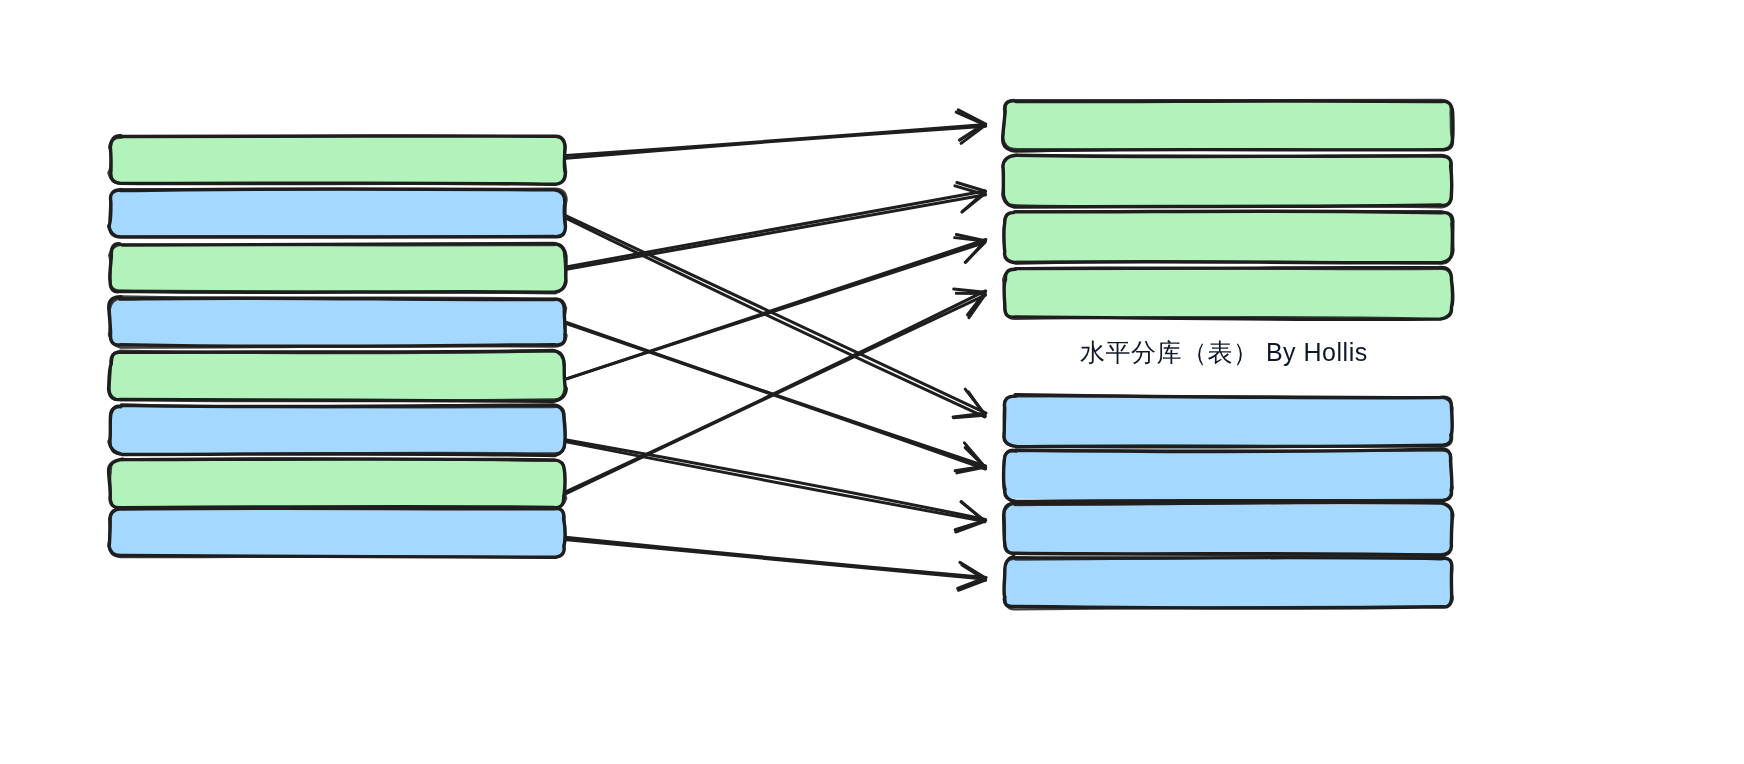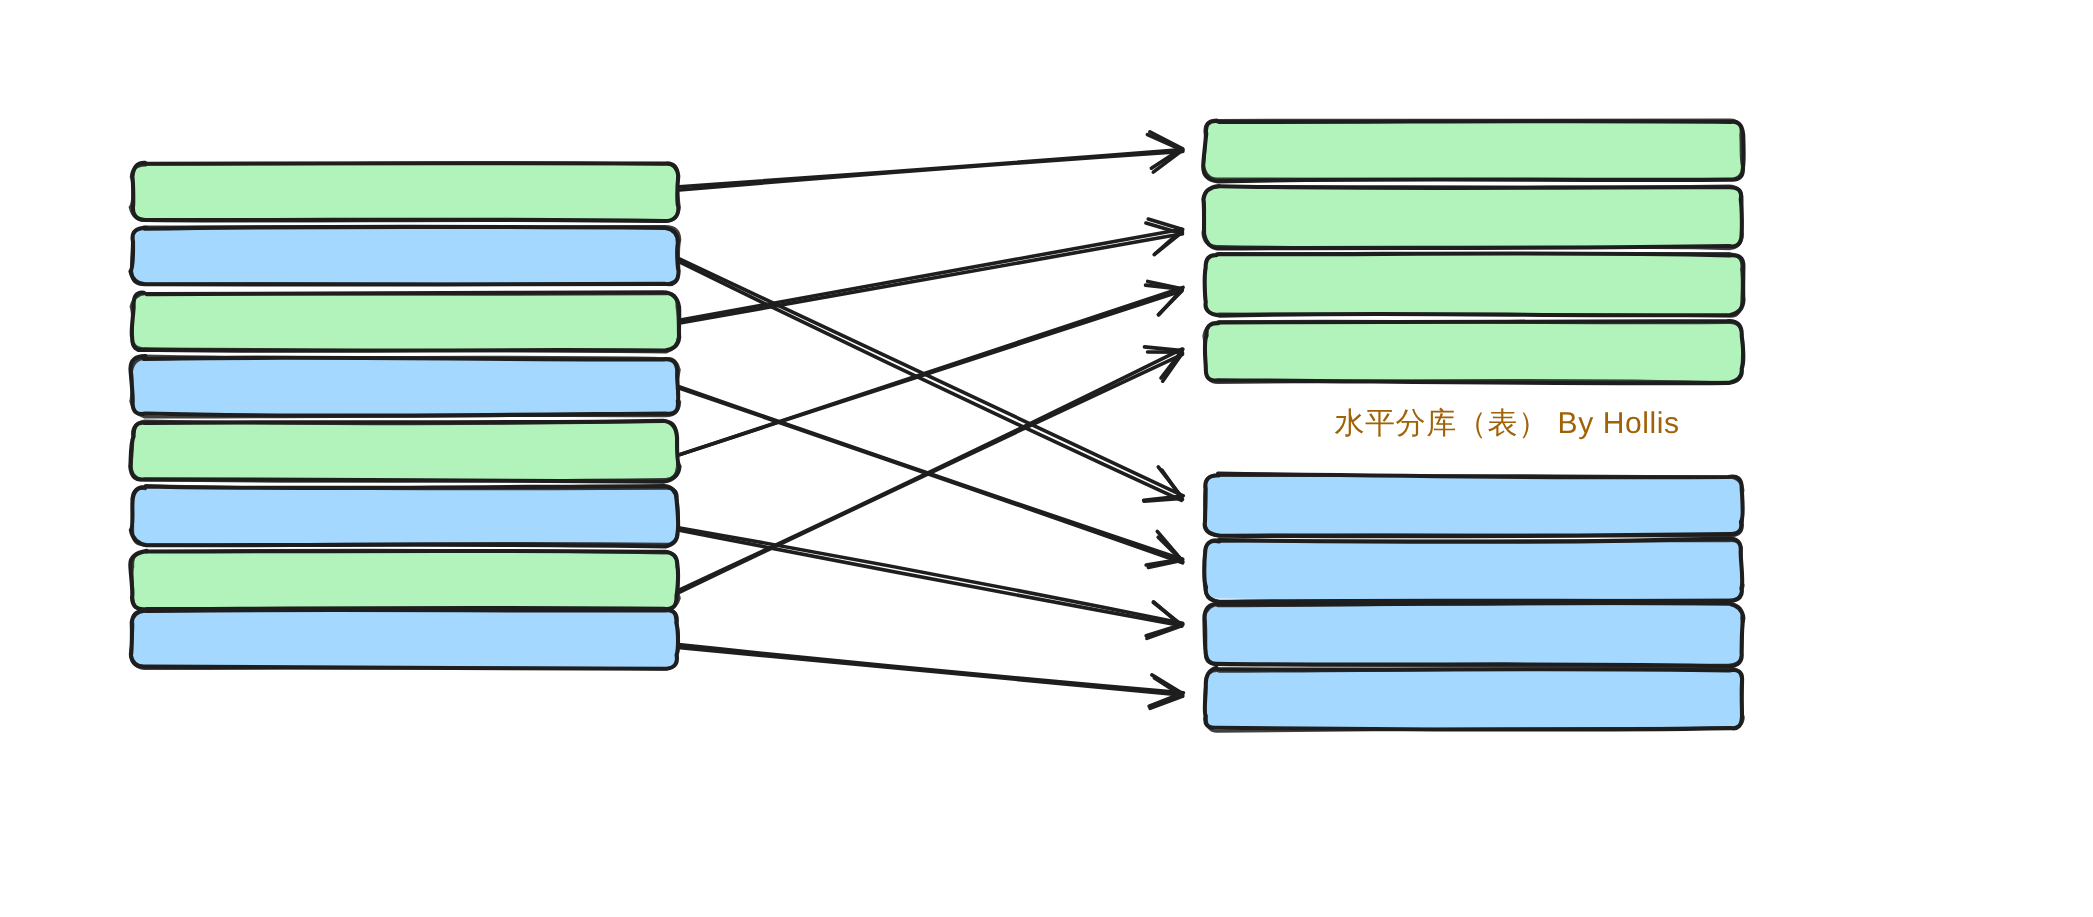--- a/index.html
+++ b/index.html
@@ -8,24 +8,23 @@
     width:1744px;height:764px;
     background:#ffffff;
     font-family:"Liberation Sans","DejaVu Sans",sans-serif;
     overflow:hidden;
   }
   #stage{position:relative;width:1744px;height:764px;}
   #canvas{position:absolute;left:0;top:0;width:1744px;height:764px;}
   .label{
     position:absolute;
     white-space:nowrap;
-    color:#a16207;
+    color:#0f172a;
     font-size:25px;
     letter-spacing:0.5px;
-    margin-left:32px;
   }
   #caption{left:1080px;top:336px;}
 </style>
 </head>
 <body>
 
 <div id="stage">
   <svg id="canvas" viewBox="0 0 1744 764" xmlns="http://www.w3.org/2000/svg">
     <g id="connections-layer">
         <g>

